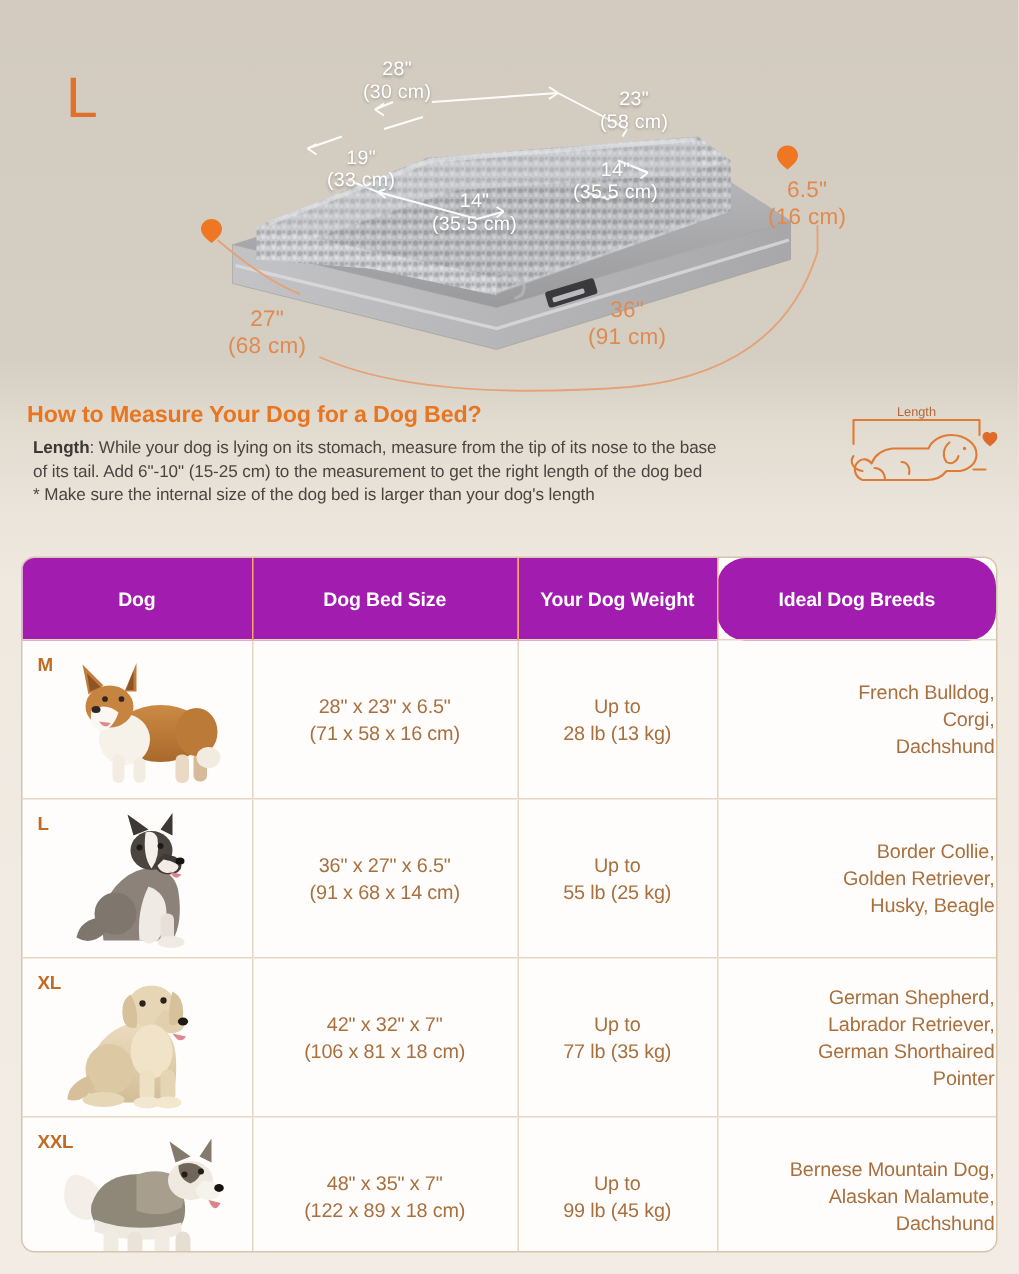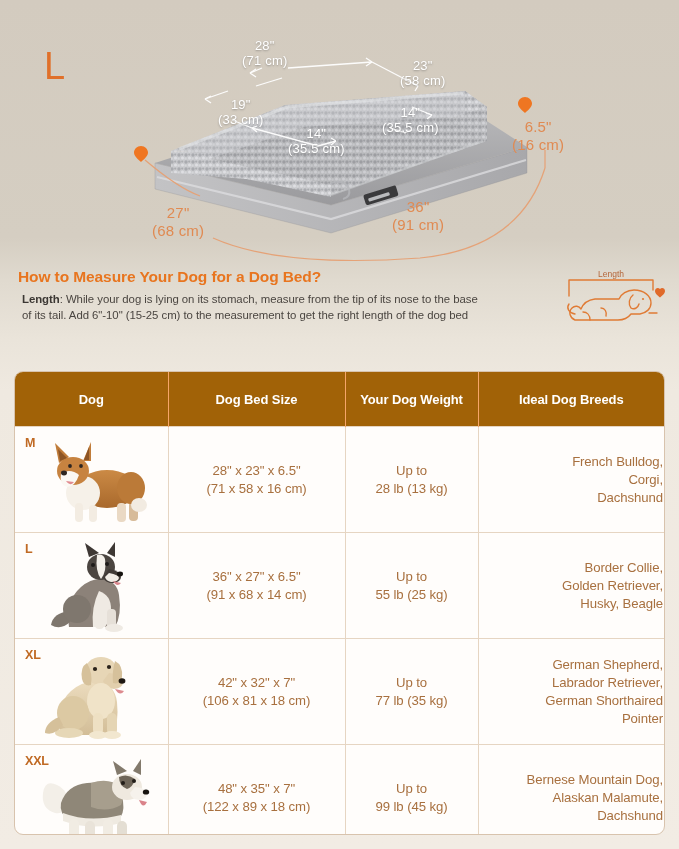--- a/index.html
+++ b/index.html
@@ -53,24 +53,24 @@
   .dogicon{position:absolute;right:14px;top:6px;width:104px;height:62px;}
 
   
   .tablewrap{
     position:absolute;left:14px;top:371px;width:651px;height:464px;
     border:1px solid #d8c3ad;border-radius:9px;background:#fffdfb;
     box-sizing:border-box;overflow:hidden;
   }
   table{border-collapse:collapse;width:100%;table-layout:fixed;}
   thead th{
-    background:#a16207;color:#fff;font-size:13px;font-weight:bold;
+    background:#a21caf;color:#fff;font-size:13px;font-weight:bold;
     height:52px;border-right:1px solid #f6a568;letter-spacing:-.1px;
   }
-  thead th:last-child{border-right:none;}
+  thead th:last-child{border-right:none;border-radius:19px;}
   tbody td{
     border-top:1px solid #e6d5c2;border-right:1px solid #e6d5c2;
     color:#a8703f;font-size:13.2px;line-height:18px;text-align:center;
     vertical-align:middle;height:103px;letter-spacing:-.1px;
   }
   tbody td:last-child{border-right:none;text-align:right;}
   td.dogcell{position:relative;text-align:left;vertical-align:top;padding:0;}
   .szlabel{
     position:absolute;left:10px;top:7px;font-size:12.5px;color:#c06a24;
     font-weight:bold;letter-spacing:-.2px;
@@ -177,21 +177,21 @@
 
         <path d="M252 128 L318 146 L336 141"></path>
         <path d="M336 141 L331 138 M336 141 L331 145"></path>
         <path d="M252 128 L257 126 M252 128 L257 132"></path>
         <path d="M404 133 L412 130"></path>
       </g>
     </svg>
 
     <div class="wlab" style="left:242px;top:38px;">
       <span>28"</span><br>
-      <span>(71 cm)</span>
+      <span>(30 cm)</span>
     </div>
 
     <div class="wlab" style="left:400px;top:58px;">
       <span>23"</span><br>
       <span>(58 cm)</span>
     </div>
 
     <div class="wlab" style="left:218px;top:97px;">
       <span>19"</span><br>
       <span>(33 cm)</span>
@@ -240,20 +240,21 @@
       <span>36"</span><br>
       <span>(91 cm)</span>
     </div>
   </div>
 
   <div class="measure">
     <h2>How to Measure Your Dog for a Dog Bed?</h2>
     <p>
       <b>Length</b><span>: While your dog is lying on its stomach, measure from the tip of its nose to the base</span><br>
       <span>of its tail. Add 6"-10" (15-25 cm) to the measurement to get the right length of the dog bed</span><br>
+      <span>* Make sure the internal size of the dog bed is larger than your dog's length</span>
     </p>
 
     <div class="dogicon">
       <svg width="104" height="62" viewBox="0 0 104 62">
         <g stroke="#e07b35" stroke-width="1.4" fill="none" stroke-linecap="round" stroke-linejoin="round">
 
           <path d="M8 12 L8 28 M8 12 L92 12 M92 12 L92 22"></path>
 
           <path d="M14 52 C9 50 7 44 11 40 C14 37 18 38 20 41
                    C22 36 26 32 34 31 L58 31

